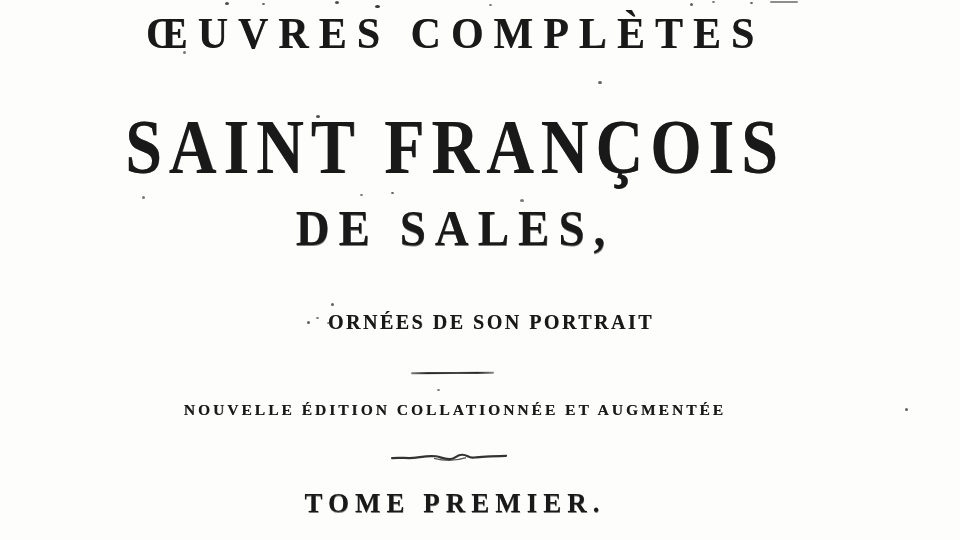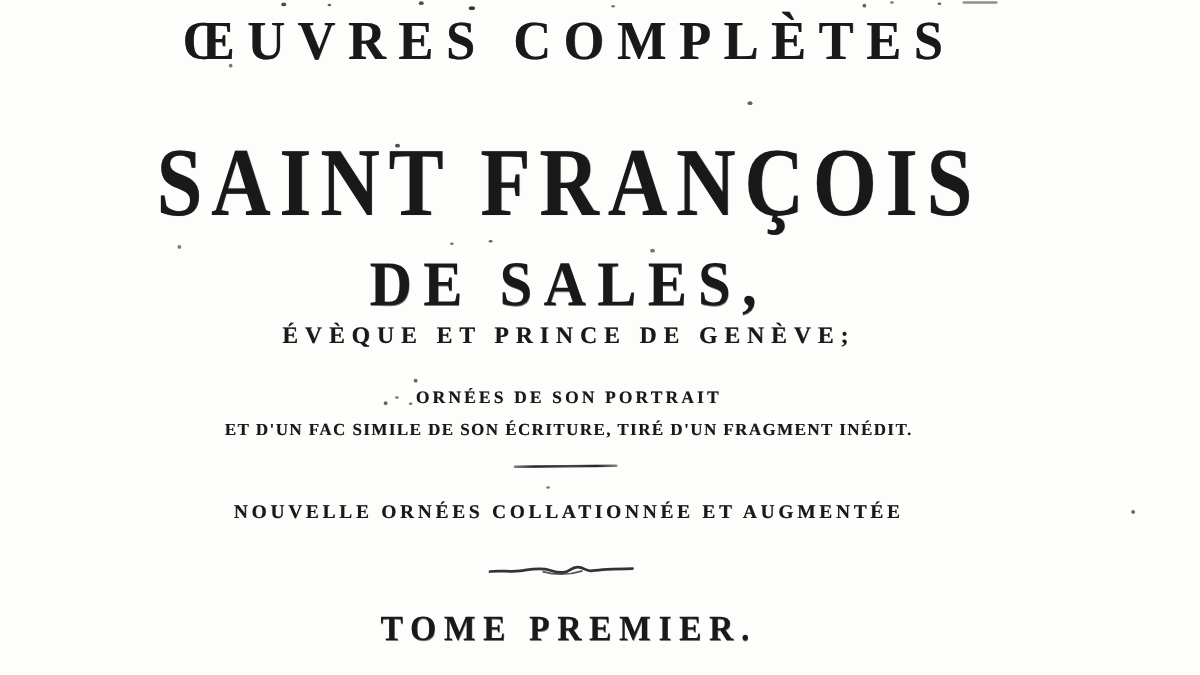--- a/index.html
+++ b/index.html
@@ -57,22 +57,23 @@
     transform: scaleY(1.08);
     transform-origin: top center;
   }
   .l-rank {
     top: 258px;
     font-size: 19px;
     letter-spacing: 5.5px;
   }
   .l-note1 {
     top: 311px;
-    font-size: 14px;
+    font-size: 20px;
     letter-spacing: 2.5px;
+    padding-left: 36px;
   }
   .l-note2 {
     top: 336px;
     font-size: 13.5px;
     letter-spacing: 1.2px;
   }
   .l-edition {
     top: 401px;
     font-size: 15.5px;
     letter-spacing: 3px;
@@ -117,29 +118,27 @@
 
 <div class="page">
 
   <div class="line l-series">ŒUVRES COMPLÈTES</div>
 
 
   <div class="line l-author">SAINT FRANÇOIS</div>
 
   <div class="line l-author2">DE SALES,</div>
 
-  <div class="line l-rank">ÉVÈQUE ET PRINCE DE GENÈVE;</div>
 
   <div class="line l-note1">ORNÉES DE SON PORTRAIT</div>
 
-  <div class="line l-note2">ET D'UN FAC SIMILE DE SON ÉCRITURE, TIRÉ D'UN FRAGMENT INÉDIT.</div>
 
   <div class="rule1"></div>
 
-  <div class="line l-edition">NOUVELLE ORNÉES COLLATIONNÉE ET AUGMENTÉE</div>
+  <div class="line l-edition">NOUVELLE ÉDITION COLLATIONNÉE ET AUGMENTÉE</div>
 
   <div class="rule2">
     <svg width="118" height="12" viewBox="0 0 118 12">
       <path d="M2 6 C 10 5, 18 7, 26 6 C 34 5, 38 4, 46 5 C 52 6, 52 8, 60 8 C 66 8, 66 4, 72 4 C 78 4, 78 8, 84 7 C 92 6, 100 6, 116 6" fill="none" stroke="#1d1d1d" stroke-width="2.2" stroke-linecap="round" opacity="0.9"></path>
       <path d="M44 7 C 54 10, 66 10, 76 7" fill="none" stroke="#1d1d1d" stroke-width="1.4" opacity="0.75"></path>
     </svg>
   </div>
 
   <div class="line l-tome">TOME PREMIER.</div>
 

